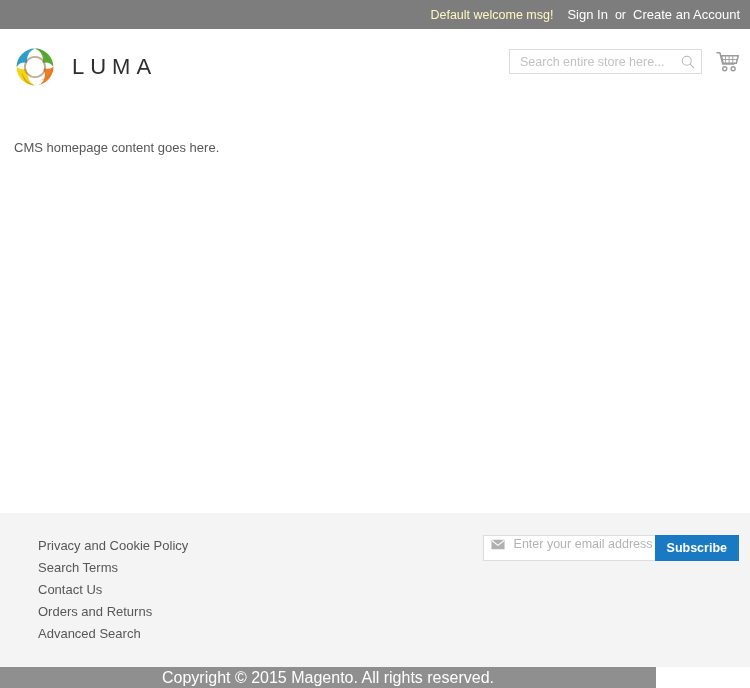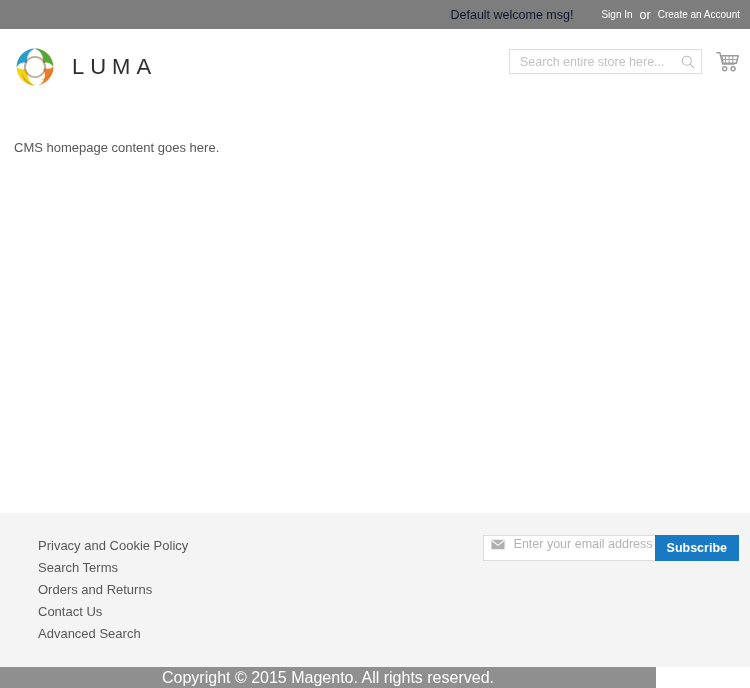--- a/index.html
+++ b/index.html
@@ -20,28 +20,28 @@
   .top-panel {
     height: 29px;
     background: #7d7d7d;
     display: flex;
     align-items: center;
     justify-content: flex-end;
     padding-right: 10px;
     box-sizing: border-box;
   }
   .top-panel .welcome {
-    color: #0f172a;
-    font-size: 12.5px;
-    margin-right: 28px;
+    color: #fef9c3;
+    font-size: 12.5px;
+    margin-right: 14px;
     white-space: nowrap;
   }
   .top-panel .tp-link {
     color: #ffffff;
-    font-size: 10px;
+    font-size: 13px;
     text-decoration: none;
     white-space: nowrap;
   }
   .top-panel .tp-or {
     color: #ffffff;
     font-size: 12.5px;
     margin: 0 7px;
   }
 
   
@@ -291,22 +291,22 @@
 
 <div class="main">
   <p class="cms-content">CMS homepage content goes here.</p>
 </div>
 
 <div class="footer">
 
   <div class="footer-links">
     <a href="#">Privacy and Cookie Policy</a>
     <a href="#">Search Terms</a>
+    <a href="#">Contact Us</a>
     <a href="#">Orders and Returns</a>
-    <a href="#">Contact Us</a>
     <a href="#">Advanced Search</a>
   </div>
 
   <div class="newsletter">
     <div class="nl-field">
       <span class="nl-env">
         <svg viewBox="0 0 16 12" width="14" height="11" aria-hidden="true">
           <rect x="0.5" y="0.5" width="15" height="11" rx="1" fill="#b0b0b0"></rect>
           <path d="M1 1.5 L8 7 L15 1.5" fill="none" stroke="#ffffff" stroke-width="1.3"></path>
         </svg>

